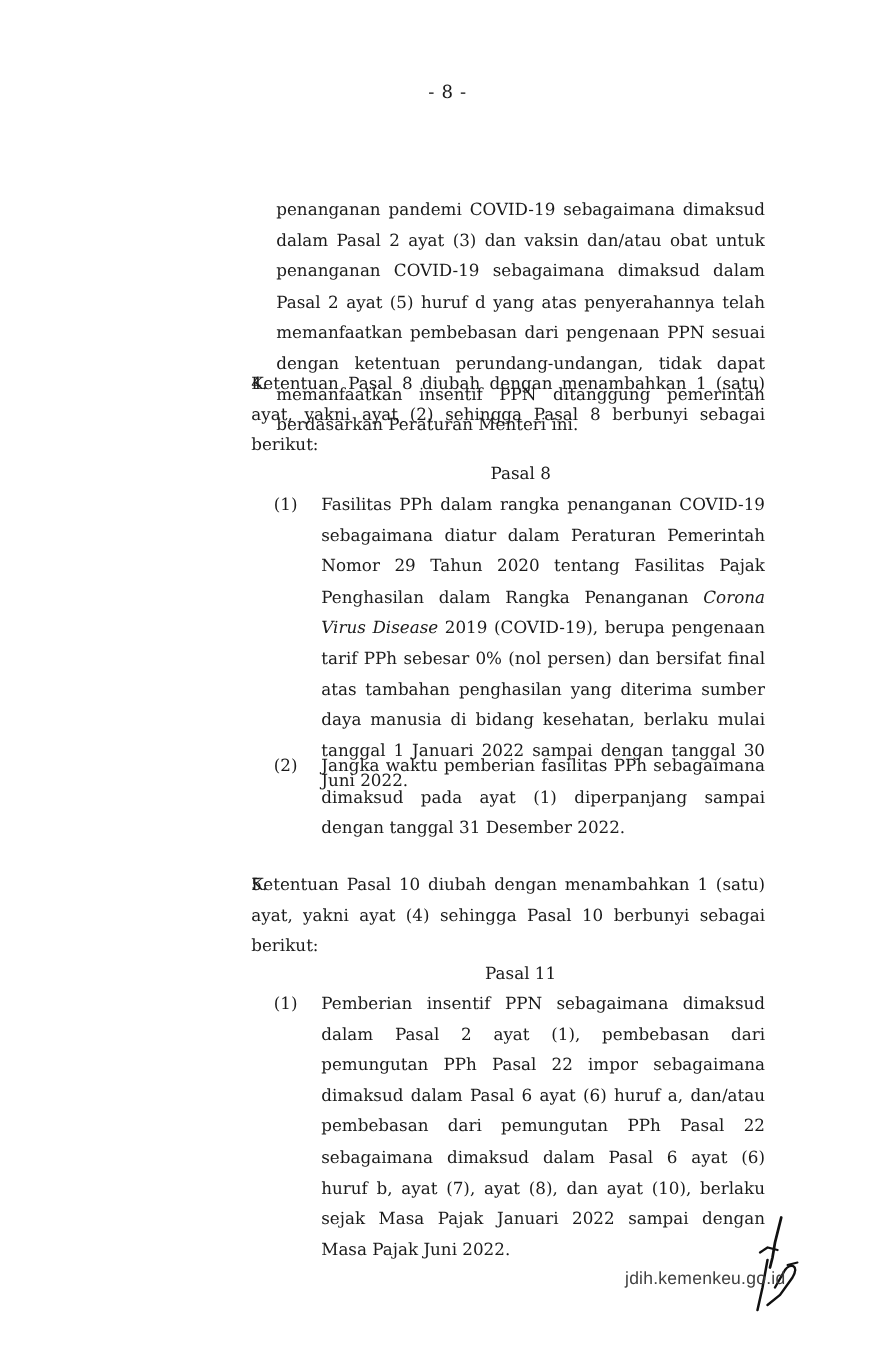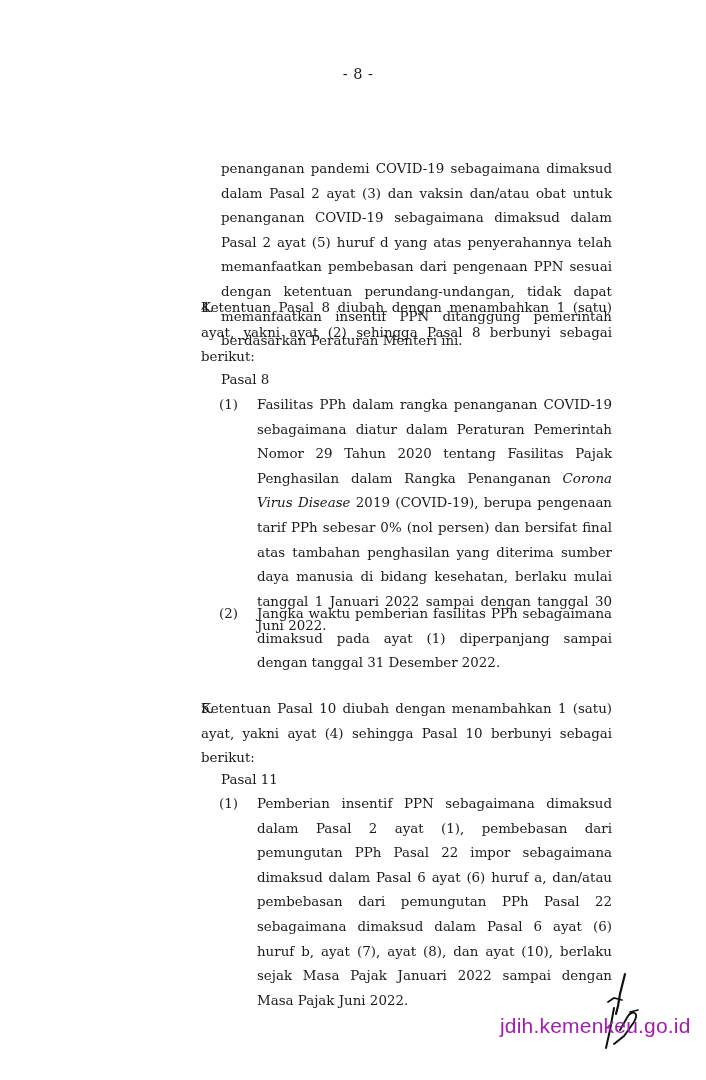--- a/index.html
+++ b/index.html
@@ -17,34 +17,34 @@
   }
   .justify { text-align:justify; text-align-last:left;margin-top:47px; }
   .para-cont { left:221px; top:110px; width:391px; }
   .item {
     position:absolute; left:201px; width:411px;
     font-size:13.4px; line-height:24.6px;
   }
   .item .num { position:absolute; left:0; top:0; }
   .item .txt { text-align:justify; text-align-last:left; }
   .pasal-title {
-    position:absolute; left:221px; width:391px; 
+    position:absolute; left:221px; width:391px; text-align:center;
     font-size:13.4px; line-height:24.6px;
   }
   .ayat {
     position:absolute; left:221px; width:391px;
     font-size:13.4px; line-height:24.6px;
   }
   .ayat .num { position:absolute; left:-2px; top:0; }
   .ayat .txt { margin-left:36px; text-align:justify; text-align-last:left; }
   .italic { font-style:italic; }
   .footer-link {
     position:absolute; left:500px; top:1014px;
     font-family:"Liberation Sans", "DejaVu Sans", sans-serif;
-    font-size:21px; color:#a21caf; letter-spacing:0.2px;
+    font-size:14px; color:#404040; letter-spacing:0.2px;
   }
   .signature {
     position:absolute; left:594px; top:972px; width:60px; height:80px;
   }
 </style>
 </head>
 <body>
 
 <div>
 

